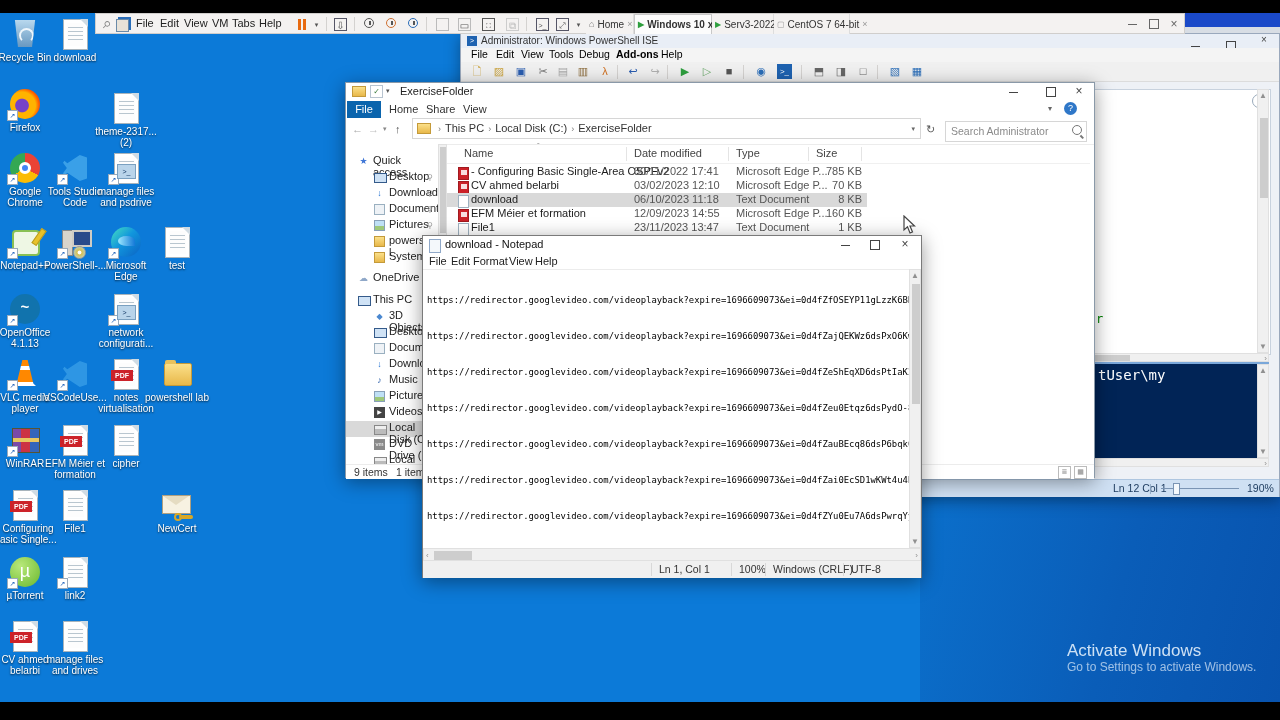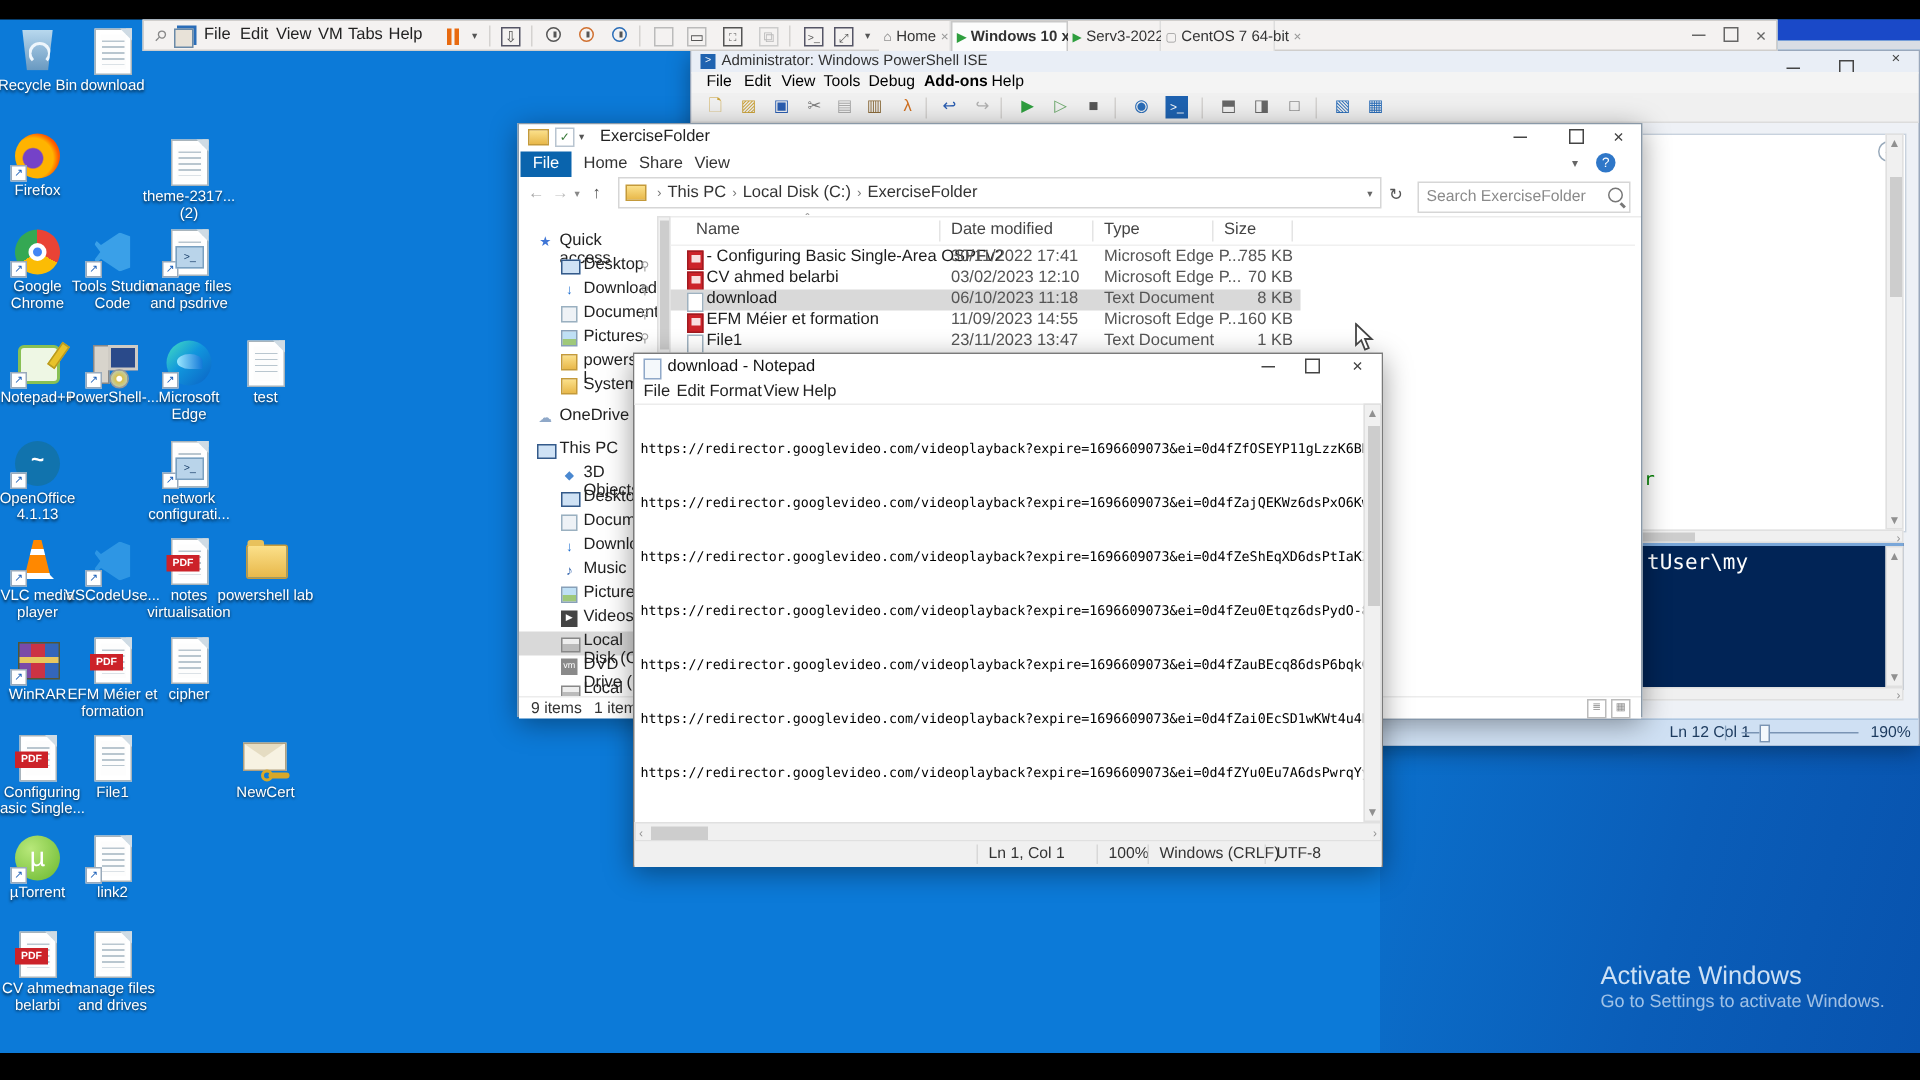--- a/index.html
+++ b/index.html
@@ -421,21 +421,21 @@
       <span class="ab" style="left:49px;top:5px;color:#555;font-size:11px;">↑</span>
       <div class="ab addrbox" style="left:66px;top:0;width:507px;height:19px;">
         <span class="ab" style="left:4px;top:4px;width:12px;height:9px;background:linear-gradient(#fbe08a,#e8b84a);border:1px solid #c49a3a;"></span>
         <span class="ab" style="left:21px;top:3px;">
           <span class="crumbsep">›</span><span>This PC</span><span class="crumbsep">›</span><span>Local Disk (C:)</span><span class="crumbsep">›</span><span>ExerciseFolder</span>
         </span>
         <span class="ab" style="right:5px;top:6px;font-size:7px;color:#666;">▾</span>
       </div>
       <span class="ab" style="left:580px;top:5px;color:#555;font-size:11px;">↻</span>
       <div class="ab addrbox" style="left:599px;top:3px;width:140px;height:19px;">
-        <span class="ab" style="left:5px;top:3px;color:#8a8a8a;font-size:10.5px;">Search ExerciseFolder</span>
+        <span class="ab" style="left:5px;top:3px;color:#8a8a8a;font-size:10.5px;">Search Administrator</span>
         <span class="ab" style="right:4px;top:3px;width:8px;height:8px;border:1.5px solid #777;border-radius:50%;">
             <span style="position:absolute;right:-3px;bottom:-3px;width:4px;height:1.5px;background:#777;transform:rotate(45deg);"></span>
           </span>
       </div>
     </div>
 
     <div class="ab" style="left:0;top:61px;width:92px;height:320px;background:#fff;font-size:11px;">
       <div class="sbitem" style="top:10px;">
           <span class="sbico" style="left:12px;color:#3f76d6;">★</span>
           <span class="ab" style="left:27px;">Quick access</span>
@@ -551,21 +551,21 @@
     <div class="frow" style="top:110px;background:#d9d9d9;">
       <span class="fico"></span>
       <span class="cell" style="left:24px;">download</span>
       <span class="cell" style="left:187px;color:#555;">06/10/2023 11:18</span>
       <span class="cell" style="left:289px;color:#555;">Text Document</span>
       <span class="cell" style="left:345px;width:70px;text-align:right;color:#555;">8 KB</span>
       </div>
     <div class="frow" style="top:124px;">
       <span class="fico pdf"></span>
       <span class="cell" style="left:24px;">EFM Méier et formation</span>
-      <span class="cell" style="left:187px;color:#555;">11/09/2023 14:55</span>
+      <span class="cell" style="left:187px;color:#555;">12/09/2023 14:55</span>
       <span class="cell" style="left:289px;color:#555;">Microsoft Edge P...</span>
       <span class="cell" style="left:345px;width:70px;text-align:right;color:#555;">160 KB</span>
       </div>
     <div class="frow" style="top:138px;">
       <span class="fico"></span>
       <span class="cell" style="left:24px;">File1</span>
       <span class="cell" style="left:187px;color:#555;">23/11/2023 13:47</span>
       <span class="cell" style="left:289px;color:#555;">Text Document</span>
       <span class="cell" style="left:345px;width:70px;text-align:right;color:#555;">1 KB</span>
       </div>

